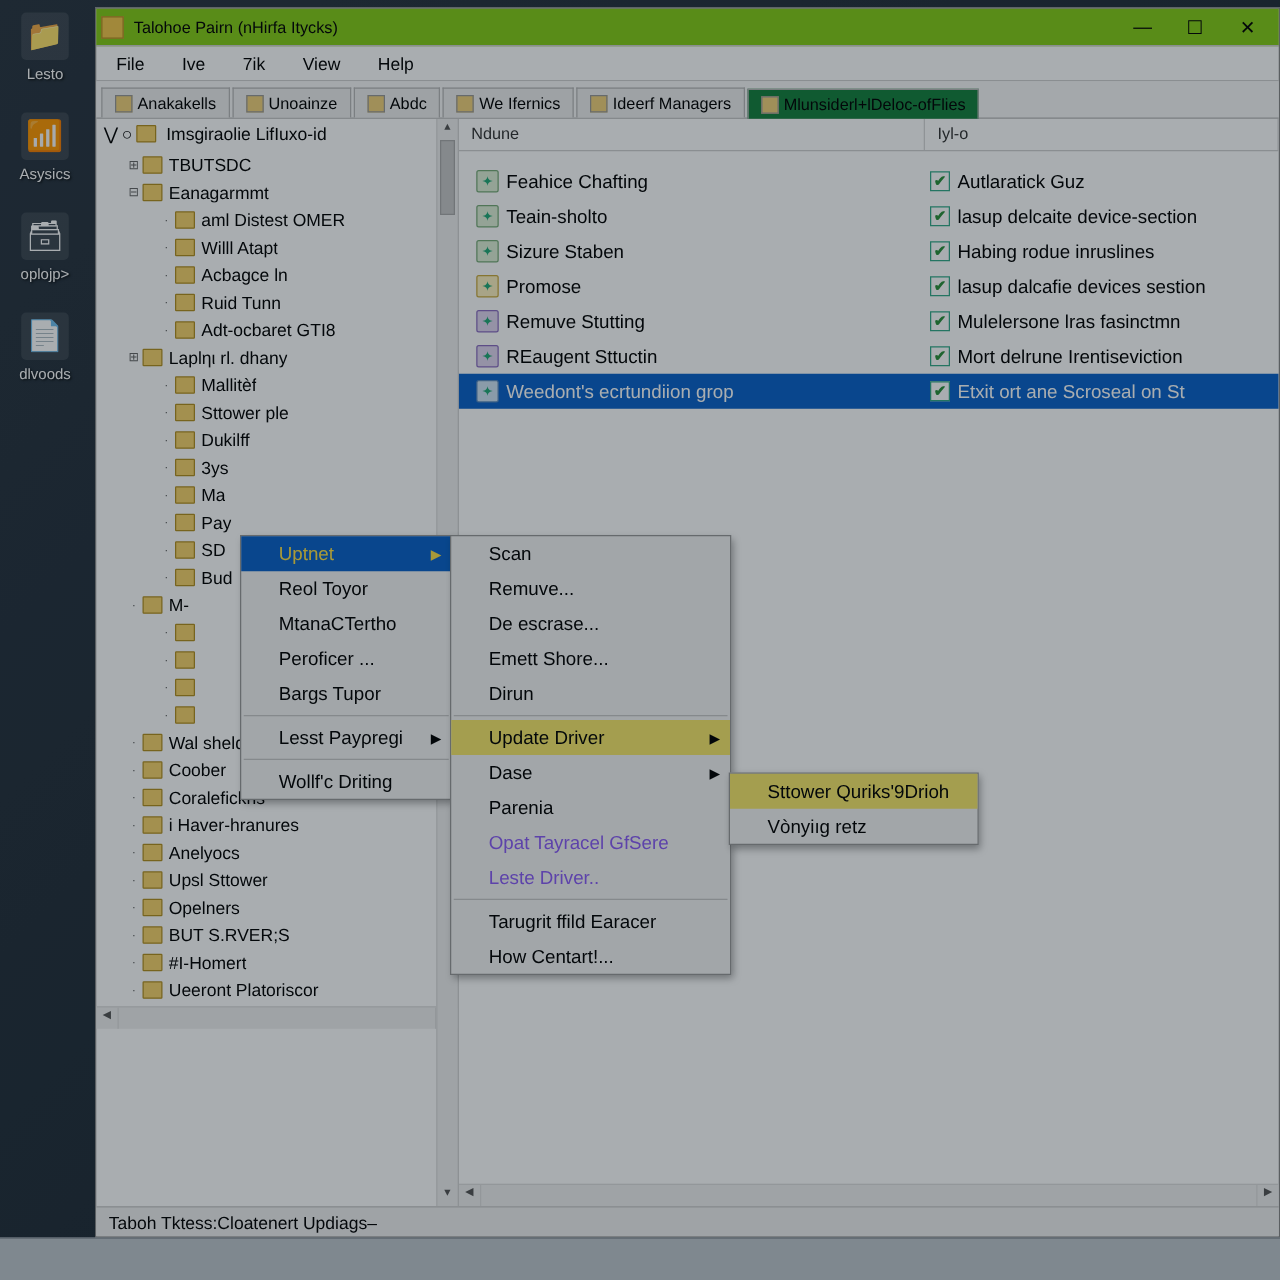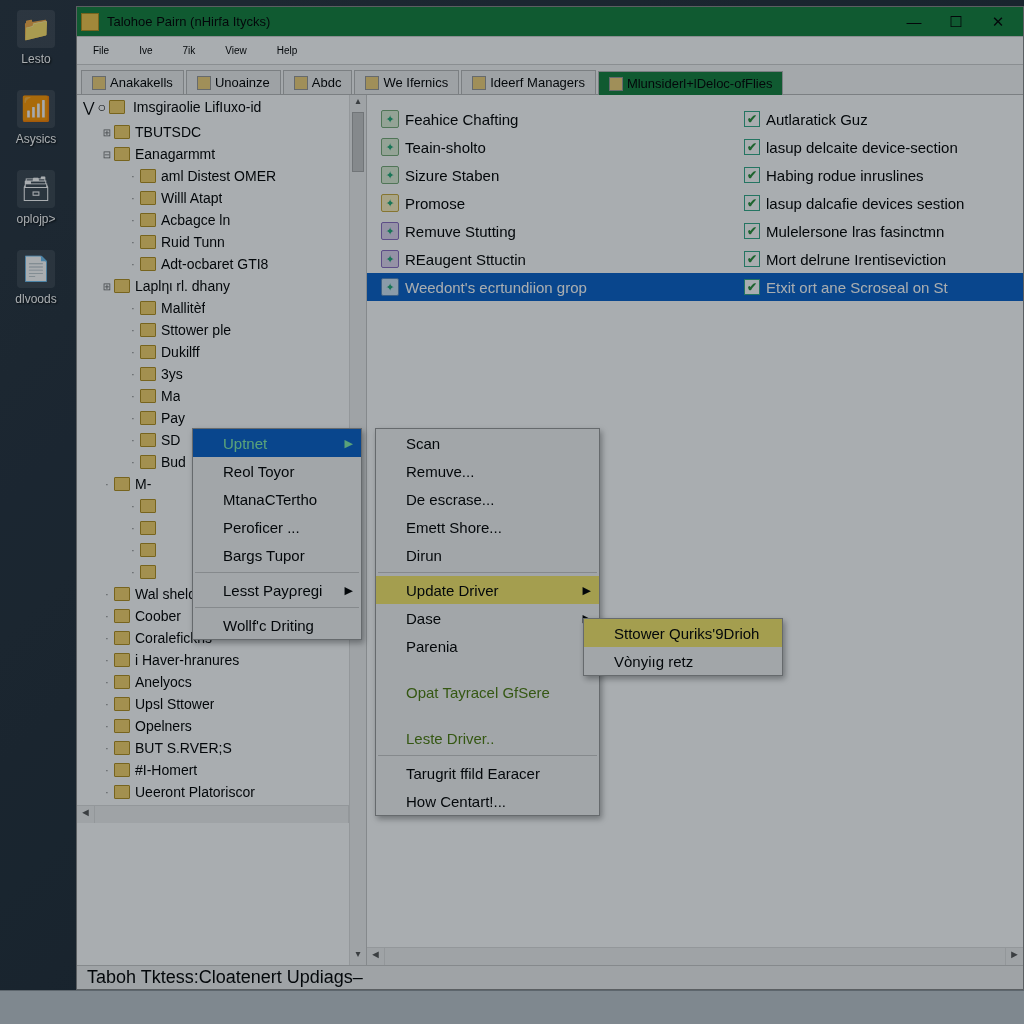--- a/index.html
+++ b/index.html
@@ -16,27 +16,27 @@
 .desktop-icons { position: absolute; left: 0; top: 0; width: 72px; padding-top: 10px; }
 .deskicon { display: flex; flex-direction: column; align-items: center; margin-bottom: 24px; color: #fff; cursor: pointer; }
 .deskicon .glyph { width: 38px; height: 38px; margin-bottom: 4px; border-radius: 4px; display:flex; align-items:center; justify-content:center; }
 .deskicon .label { font-size: 12px; text-shadow: 1px 1px 2px #000; }
 
 
 .window {
   position: absolute; left: 76px; top: 6px; right: 0; bottom: 34px;
   background: #fff; border: 1px solid #888; display: flex; flex-direction: column;
 }
-.titlebar { height: 30px; background: #15803d; display:flex; align-items:center; padding: 0 4px; border-bottom: 1px solid #d0d0d0;}
+.titlebar { height: 30px; background: #84cc16; display:flex; align-items:center; padding: 0 4px; border-bottom: 1px solid #d0d0d0;}
 .titlebar .app-icon { width: 18px; height: 18px; background: #f3c64b; border: 1px solid #b38f20; margin-right: 8px; }
 .titlebar .title { flex: 1; font-size: 13px; }
 .winbtns { display:flex; }
 .winbtn { width: 42px; height: 28px; display:flex; align-items:center; justify-content:center; font-size: 15px; }
 
-.menubar { height: 28px; display:flex; align-items:center; gap: 22px; padding: 0 12px; border-bottom: 1px solid #d0d0d0; font-size: 10px; }
+.menubar { height: 28px; display:flex; align-items:center; gap: 22px; padding: 0 12px; border-bottom: 1px solid #d0d0d0; font-size: 14px; }
 .menuitem { padding: 2px 4px; cursor: default; }
 
 .tabbar { height: 30px; display:flex; align-items:flex-end; padding: 0 4px; border-bottom: 1px solid #b8b8b8; background:#f8f8f8; gap: 2px; }
 .tab { padding: 4px 10px; border: 1px solid #b8b8b8; border-bottom: none; background: #eee; font-size: 13px; display:flex; align-items:center; gap:4px; cursor:pointer; }
 .tab.active { background:#15803d; position:relative; top:1px; }
 .tabicon { width:14px; height:14px; border:1px solid #999; background:#f2d27a; }
 
 .splitter { flex:1; display:flex; overflow:hidden; }
 .leftpane { width: 290px; border-right:1px solid #c8c8c8; position:relative; overflow:hidden; }
 .leftscroll { position:absolute; right:0; top:0; bottom:0; width:17px; background:#f0f0f0; border-left:1px solid #ddd;}
@@ -66,33 +66,33 @@
 .rrow .ricon.prp { background:#e0d6f0; border-color:#8a6cc0; }
 
 .linklist { padding: 10px 0 0 20px; }
 .linklist .lnk { color:#0a62c9; height:26px; display:flex; align-items:center; font-size:15px; }
 
 .bottomscroll { height:18px; background:#f0f0f0; border-top:1px solid #ddd; display:flex;}
 .bottomscroll .btn { width:18px; border-right:1px solid #ddd; text-align:center; font-size:11px; color:#555;}
 .bottomscroll .track { flex:1; }
 .bottomscroll .btn.r { border-left:1px solid #ddd; border-right:none; }
 
-.statusbar { height:24px; background:#f0f0f0; border-top:1px solid #c8c8c8; display:flex; align-items:center; padding:0 10px; font-size:18px;}
+.statusbar { height:24px; background:#f0f0f0; border-top:1px solid #c8c8c8; display:flex; align-items:center; padding:0 10px; font-size:14px;}
 
 
 .ctxmenu { position:absolute; background:#f5f5f5; border:1px solid #999; box-shadow: 2px 3px 6px rgba(0,0,0,0.35); z-index:50; font-size:15px;}
 .ctxmenu .mi { height:28px; display:flex; align-items:center; padding:0 24px 0 30px; white-space:nowrap; position:relative; cursor:default;}
 .ctxmenu .sep { height:1px; background:#c8c8c8; margin:3px 2px; }
-.ctxmenu .mi.hov { background:#0a62c9; color:#86efac; }
+.ctxmenu .mi.hov { background:#0a62c9; color:#fde047; }
 .ctxmenu .mi.ylhov { background:#f7e96a; }
-.ctxmenu .mi.disabled { color:#4d7c0f;margin-top:18px; }
+.ctxmenu .mi.disabled { color:#8b5cf6; }
 .ctxmenu .mi .arrow { position:absolute; right:8px; font-size:11px; }
 .ctxmenu .mi .mico { position:absolute; left:6px; width:16px; height:16px; }
 .ctx1 { left: 192px; top: 428px; width: 170px; }
-.ctx2 { left: 375px; top: 428px; width: 225px; }
+.ctx2 { left: 360px; top: 428px; width: 225px; }
 .ctx3 { left: 583px; top: 618px; width: 200px; }
 
 .taskbar { position:absolute; left:0; right:0; bottom:0; height:34px; background:#bfc6cc; border-top:1px solid #8a9299; display:flex; align-items:center; padding:0 10px; font-size:13px; color:#2c2c2c;}
 </style>
 </head>
 <body>
 
 <div class="desktop-icons" id="dicons">
     <div class="deskicon">
       <div class="glyph" style="background:rgba(255,255,255,0.1);font-size:24px">📁</div>
@@ -325,20 +325,24 @@
         <div class="track"></div>
         <div class="btn r">►</div>
       </div>
       <div class="leftscroll">
         <div style="position:absolute;top:0;left:0;right:0;height:17px;text-align:center;font-size:10px;color:#555">▴</div>
         <div style="position:absolute;top:17px;left:2px;right:2px;height:60px;background:#c8c8c8;border:1px solid #aaa"></div>
         <div style="position:absolute;bottom:0;left:0;right:0;height:17px;text-align:center;font-size:10px;color:#555">▾</div>
       </div>
     </div>
     <div class="rightpane">
+      <div class="colhead">
+        <div class="col c1">Ndune</div>
+        <div class="col c2">Iyl-o</div>
+      </div>
       <div class="rlist" id="rlist">
         <div class="rrow">
             <div class="c1">
               <span class="ricon ">✦</span>
               <span>Feahice Chafting</span>
             </div>
             <div class="c2">
               <span class="chk">✔</span>
               <span>Autlaratick Guz</span>
             </div>

